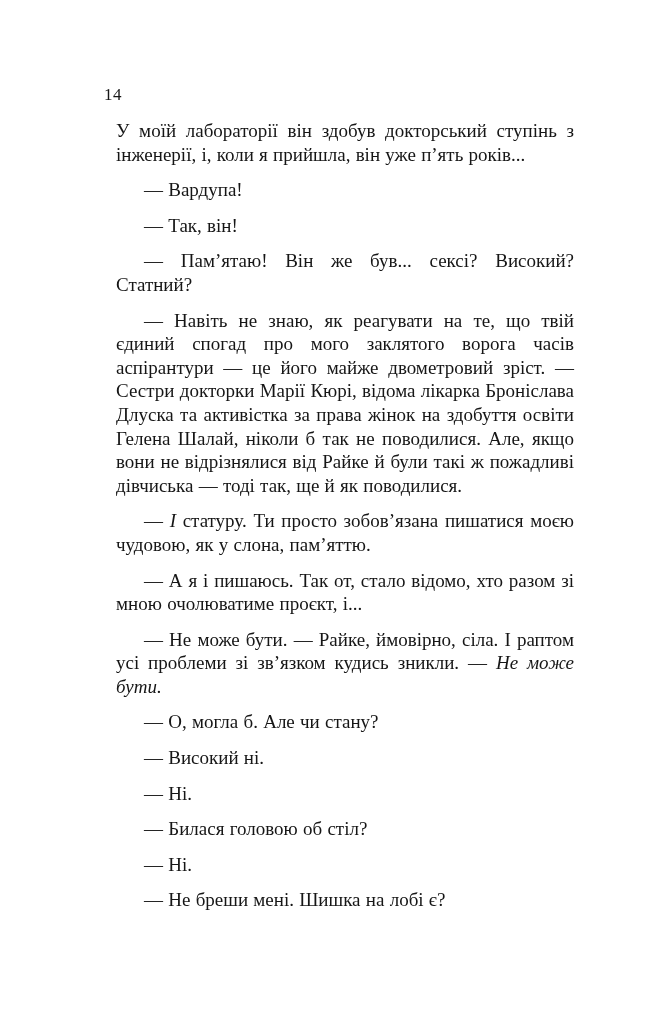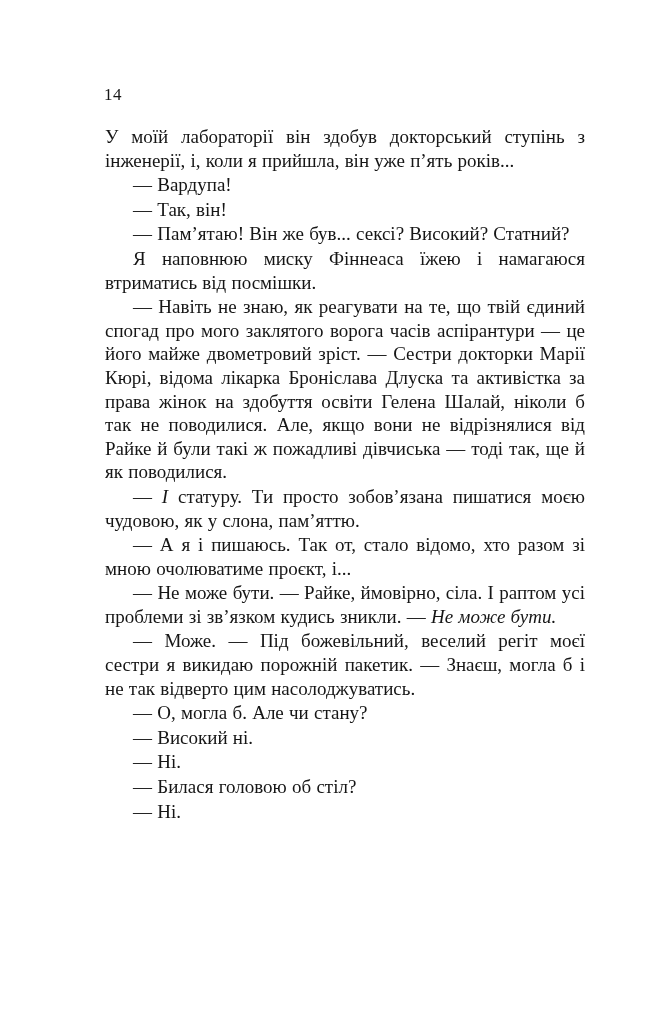--- a/index.html
+++ b/index.html
@@ -18,28 +18,28 @@
     position: relative;
     box-sizing: border-box;
     width: 652px;
     height: 1024px;
     padding: 86px 66px 40px 104px;
     background: #ffffff;
   }
   .page-number {
     font-size: 17px;
     line-height: 1;
-    margin: 0 0 22px 0;
+    margin: 0 0 16px 0;
     letter-spacing: 0.5px;
   }
   .text-block {
     width: 482px;
   }
   .text-block p {
-    margin: 1px;
+    margin: 12px;
     font-size: 19px;
     line-height: 23.6px;
     text-align: justify;
     text-indent: 28px;
     word-spacing: 0.5px;
   }
   .text-block p.no-indent {
     text-indent: 0;
   }
   .italic {
@@ -49,25 +49,24 @@
 </head>
 <body>
 
 <div class="page">
   <div class="page-number">14</div>
   <div class="text-block">
       <p class="no-indent"><span>У моїй лабораторії він здобув докторський ступінь з інженерії, і, коли я прийшла, він уже п’ять років...</span></p>
       <p><span>— Вардупа!</span></p>
       <p><span>— Так, він!</span></p>
       <p><span>— Пам’ятаю! Він же був... сексі? Високий? Статний?</span></p>
-      <p><span>Я наповнюю миску Фіннеаса їжею і намагаюся втриматись від посмішки.</span></p>
       <p><span>— Навіть не знаю, як реагувати на те, що твій єдиний спогад про мого заклятого ворога часів аспірантури — це його майже двометровий зріст. — Сестри докторки Марії Кюрі, відома лікарка Броніслава Длуска та активістка за права жінок на здобуття освіти Гелена Шалай, ніколи б так не поводилися. Але, якщо вони не відрізнялися від Райке й були такі ж пожадливі дівчиська — тоді так, ще й як поводилися.</span></p>
       <p><span>— </span><span class="italic">І</span><span> статуру. Ти просто зобов’язана пишатися моєю чудовою, як у слона, пам’яттю.</span></p>
       <p><span>— А я і пишаюсь. Так от, стало відомо, хто разом зі мною очолюватиме проєкт, і...</span></p>
       <p><span>— Не може бути. — Райке, ймовірно, сіла. І раптом усі проблеми зі зв’язком кудись зникли. — </span><span class="italic">Не може бути.</span></p>
-      <p><span>— Може. — Під божевільний, веселий регіт моєї сестри я викидаю порожній пакетик. — Знаєш, могла б і не так відверто цим насолоджуватись.</span></p>
       <p><span>— О, могла б. Але чи стану?</span></p>
       <p><span>— Високий ні.</span></p>
       <p><span>— Ні.</span></p>
       <p><span>— Билася головою об стіл?</span></p>
       <p><span>— Ні.</span></p>
+      <p><span>— Не бреши мені. Шишка на лобі є?</span></p>
     </div>
 </div>
 
 </body></html>

